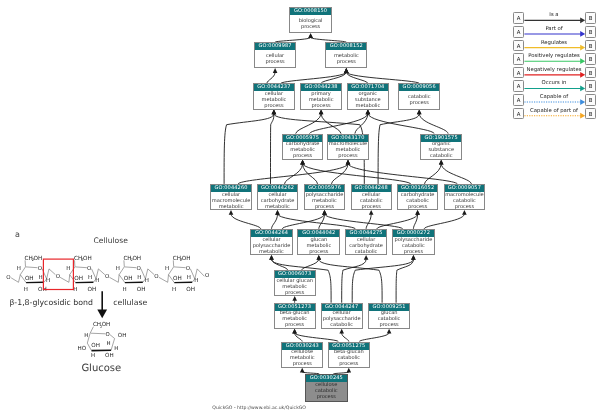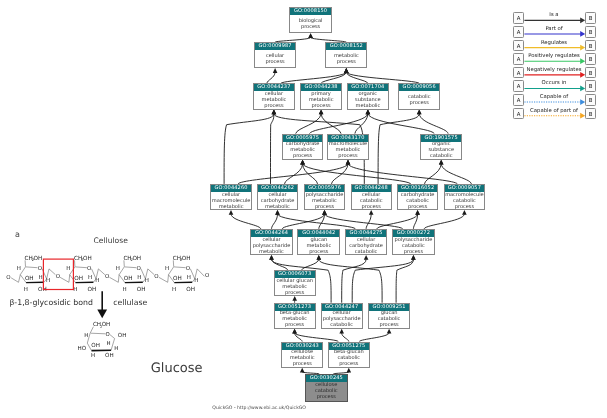--- a/index.html
+++ b/index.html
@@ -12,21 +12,21 @@
 .node.focus{border-color:#555;}
 .node.focus .body{background:#8d8d8d;color:#2a2a2a;}
 .lgrow{position:absolute;left:0;width:607px;height:13px;}
 .lgbox{position:absolute;top:0;width:11.6px;height:11.7px;box-sizing:border-box;border:1px solid #8a8a8a;background:#fcfcfc;border-radius:1.3px;font-size:5.4px;line-height:13.2px;text-align:center;color:#222;}
 .lglabel{position:absolute;left:523px;width:62px;top:0.1px;font-size:5.3px;line-height:7px;text-align:center;color:#222;white-space:nowrap;}
 #footer{position:absolute;left:212.3px;top:405.6px;font-size:4.6px;line-height:5.6px;color:#4a4a4a;white-space:nowrap;}
 .chemtitle{position:absolute;left:15.1px;top:230.6px;font-size:8px;line-height:8px;color:#444;}
 .chemname1{position:absolute;left:0;top:237.2px;width:221.4px;text-align:center;font-size:7.6px;line-height:8px;color:#3a3a3a;}
 .chembond{position:absolute;left:9.4px;top:299.2px;font-size:7.8px;line-height:8px;color:#2f2f2f;}
 .chemenz{position:absolute;left:113.2px;top:299.2px;font-size:7.8px;line-height:8px;color:#2f2f2f;}
-.chemname2{position:absolute;left:0;top:365.0px;width:202.6px;text-align:right;font-size:13px;line-height:8px;color:#3a3a3a;}
+.chemname2{position:absolute;left:0;top:365.0px;width:202.6px;text-align:center;font-size:10px;line-height:8px;color:#3a3a3a;}
 </style>
 </head>
 <body>
 
 <div id="page">
 <svg class="edges" width="607" height="418" viewBox="0 0 607 418">
 <path d="M 275.1 42.1 C 276.5 40.7 309.2 39.9 310.6 37.5" fill="none" stroke="#1a1a1a" stroke-width="0.9"></path>
 <path d="M 308.3 38.1 L 310.6 33.3 L 312.9 38.1 Z" fill="#1a1a1a"></path>
 <path d="M 346.3 42.1 C 344.9 40.7 312.0 39.9 310.6 37.5" fill="none" stroke="#1a1a1a" stroke-width="0.9"></path>
 <path d="M 308.3 38.1 L 310.6 33.3 L 312.9 38.1 Z" fill="#1a1a1a"></path>

